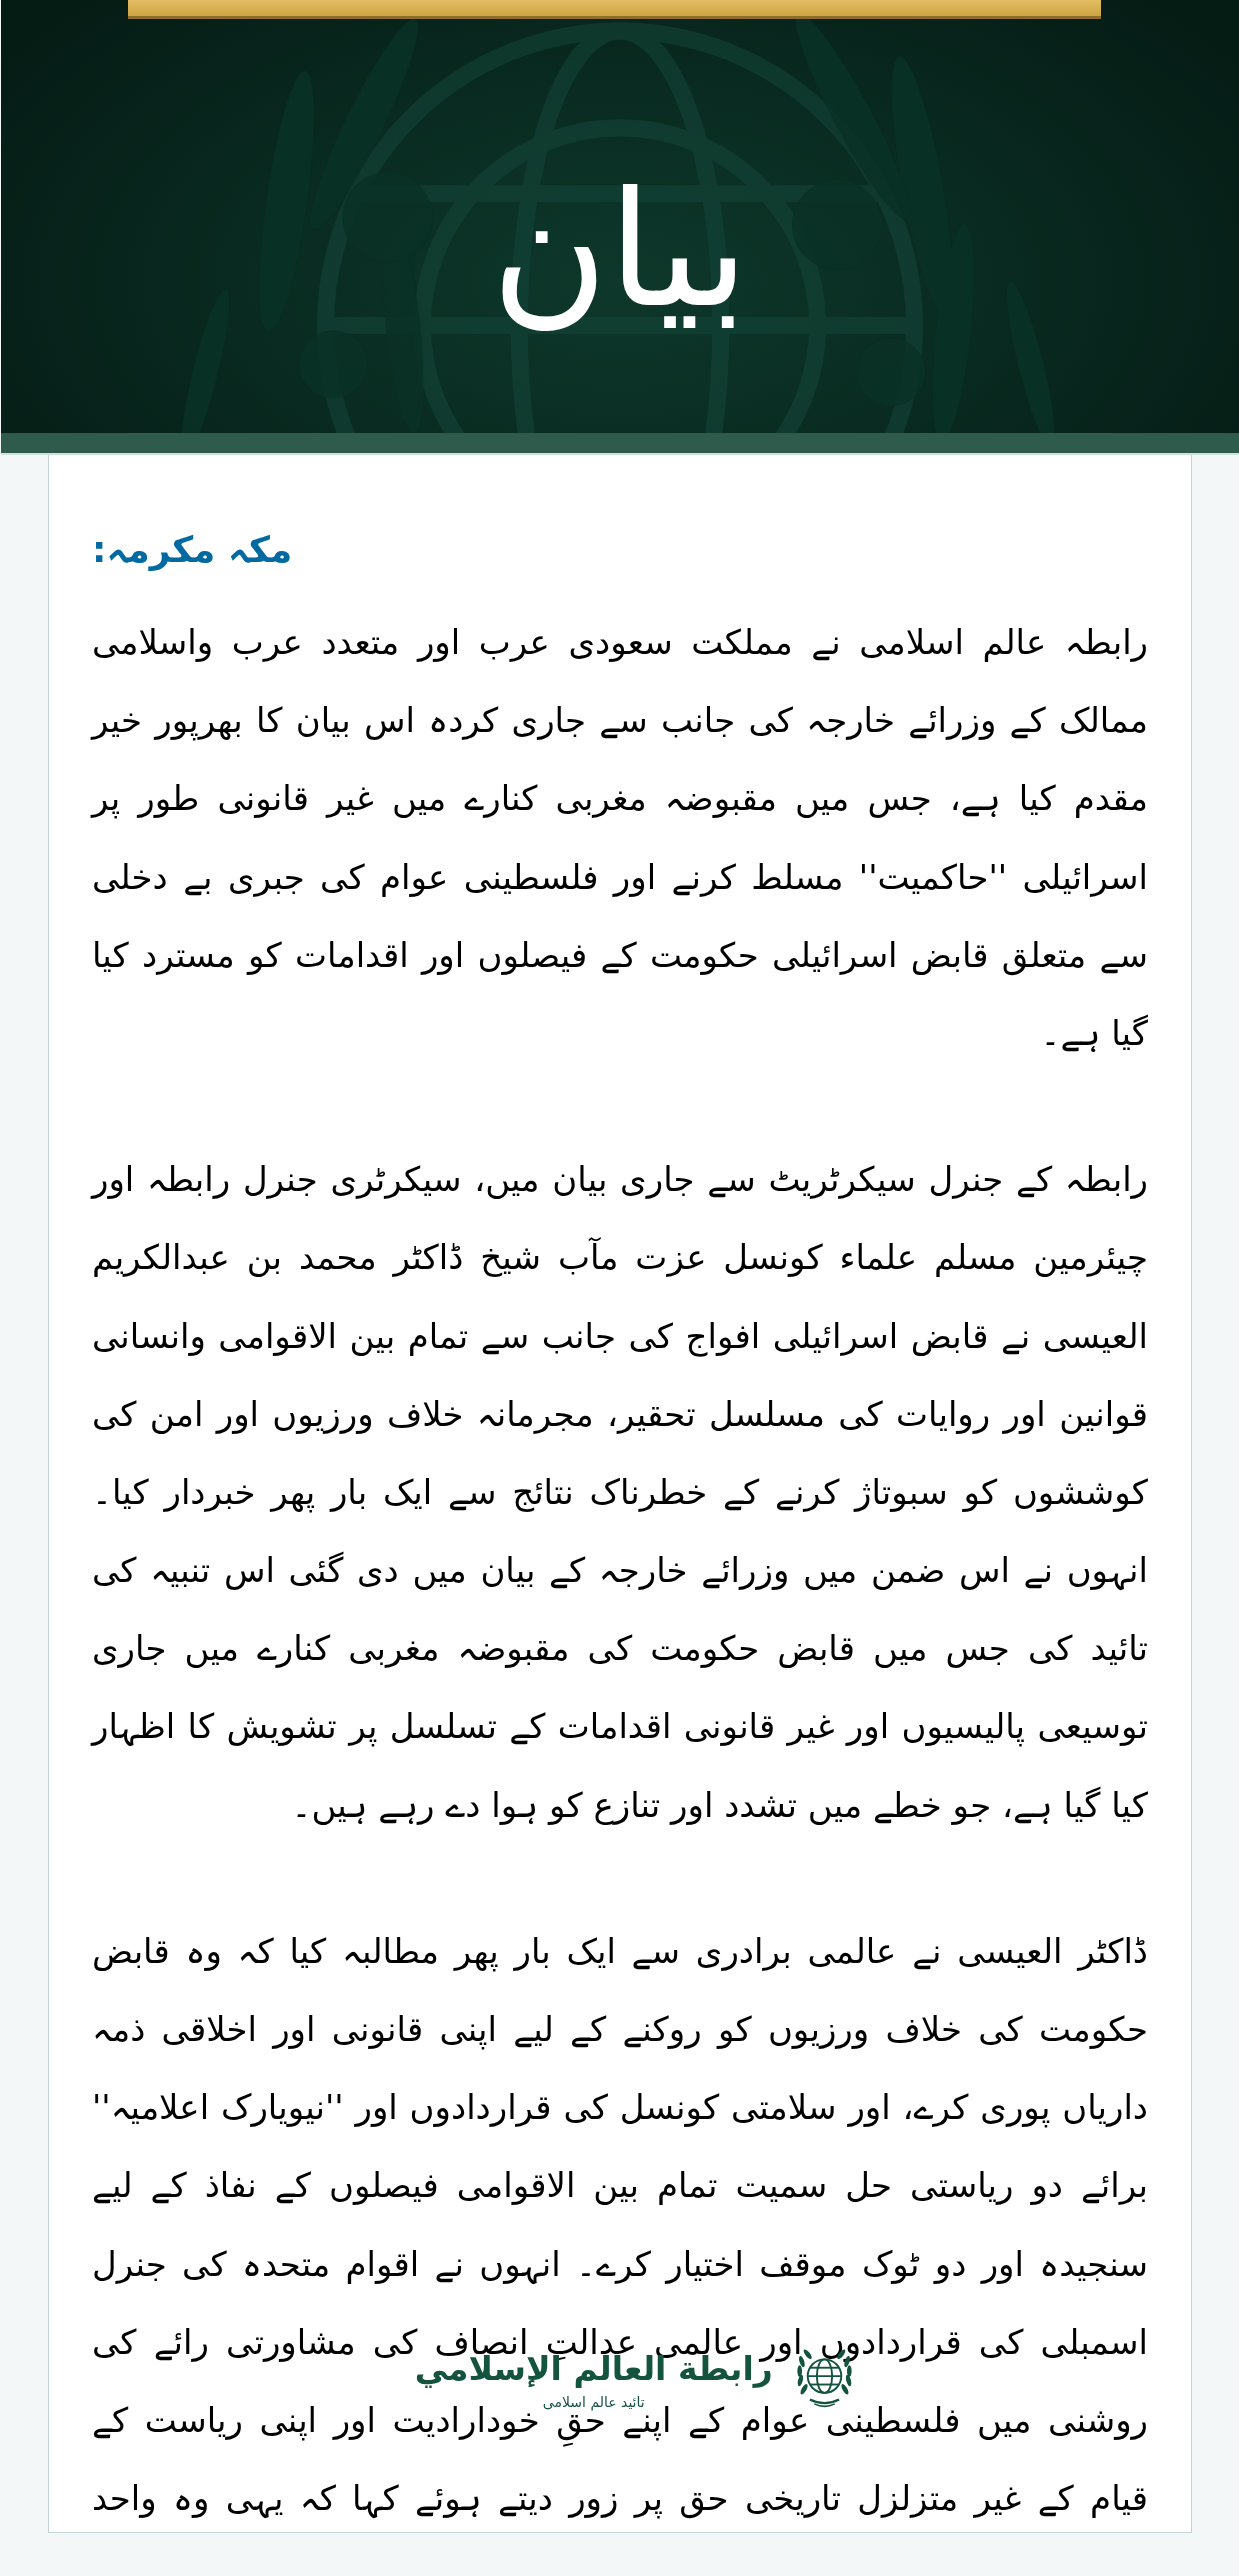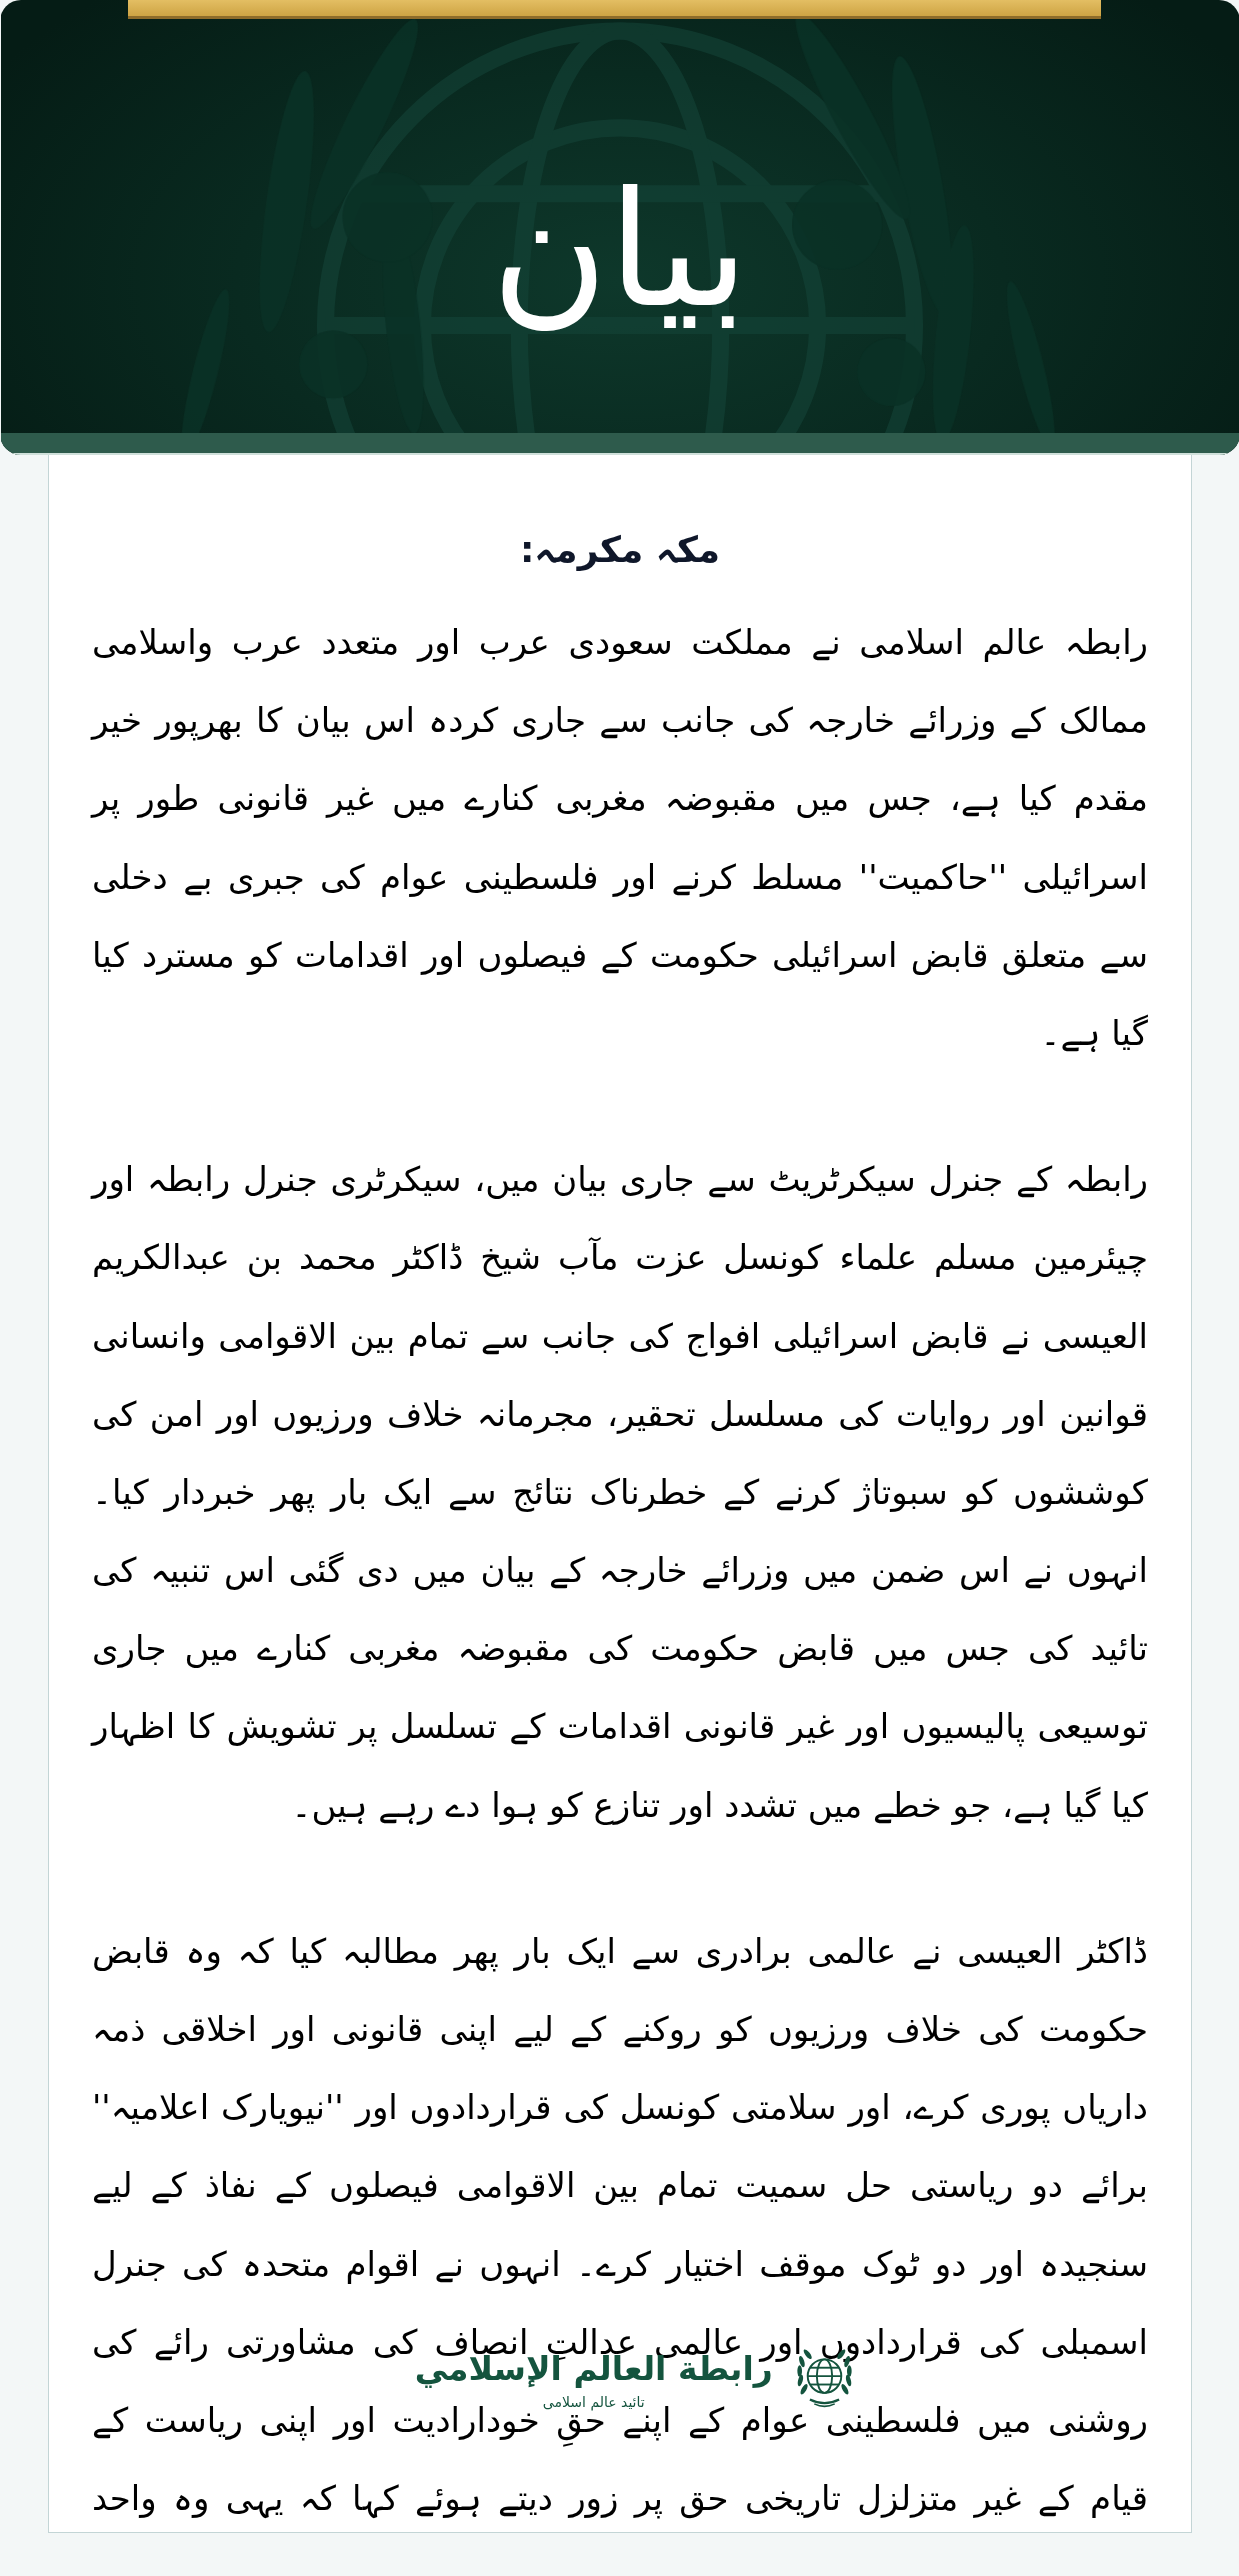--- a/index.html
+++ b/index.html
@@ -9,21 +9,20 @@
     font-family:"DejaVu Sans", sans-serif;
     overflow:hidden;
     position:relative;
   }
   
   .header{
     position:relative;
     width:1240px;height:455px;
     background:radial-gradient(ellipse 736px 403px at 50% 62%, #0E382B 0%, #092A20 52%, #051C15 100%);
     overflow:hidden;
-    border-radius:21px;
   }
   .decor-svg{position:absolute;inset:0;width:100%;height:100%;}
   .gold-bar{
     position:absolute;top:0;left:128px;
     width:973px;height:16.3px;
     background:linear-gradient(#E3BE63,#CEA444);
     border-bottom:3.1px solid #8E6C2A;
   }
   .header-title{
     position:absolute;top:159px;left:0;
@@ -52,23 +51,23 @@
     background:#FFFFFF;
     border:0.8px solid #C3D5D6;
     border-top:none;
     padding:74px 43px 108px 43px;
     direction:rtl;
     overflow:hidden;
   }
   .dateline{
     font-size:36px;
     font-weight:bold;
-    color:#0f172a;
+    color:#0369a1;
     margin:0 0 33px 0;
-    text-align:center;
+    text-align:left;
   }
   .para{
     font-size:34px;
     line-height:2.3;
     color:#000000;
     text-align:justify;
     margin:0 0 68px 0;
   }
   
   .logo-row{

